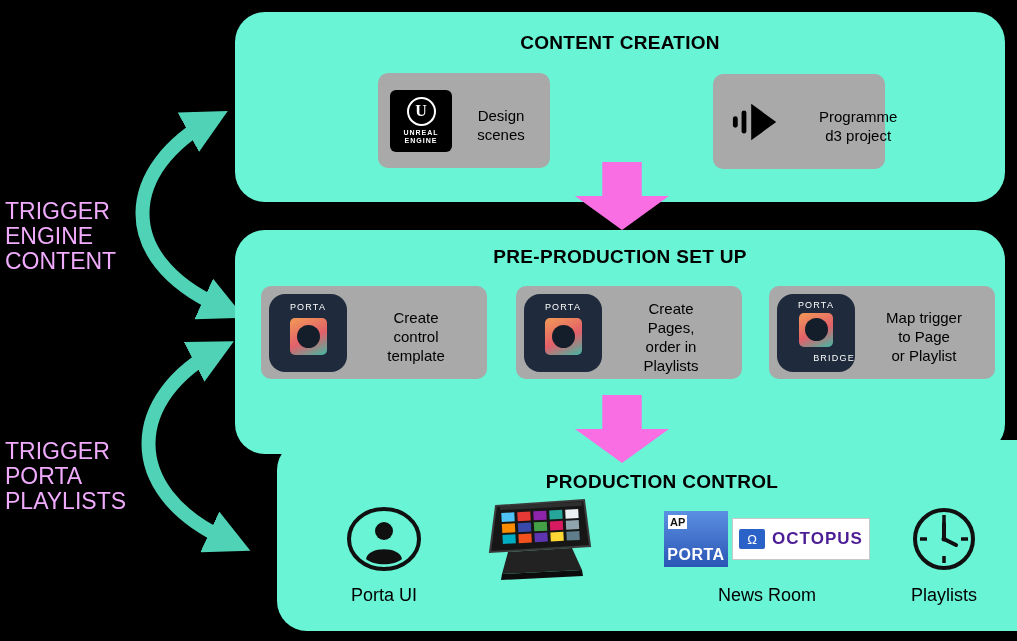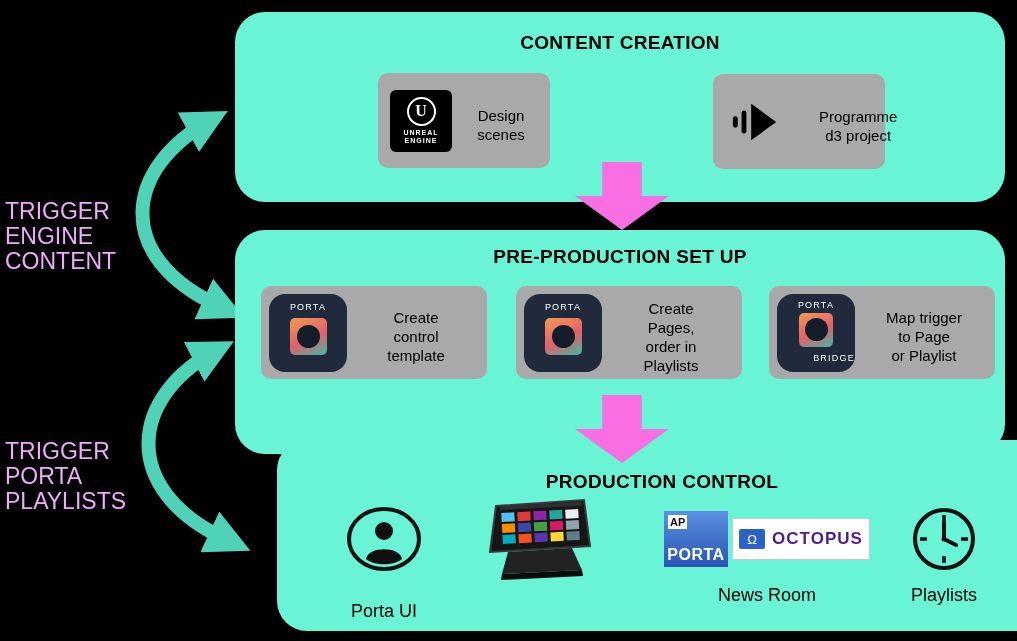--- a/index.html
+++ b/index.html
@@ -56,21 +56,21 @@
   .porta-circle{width:23px;height:23px;border-radius:50%;background:#141E2B;}
   .porta-tile.bridge .porta-word{margin-top:6px;}
   .porta-tile.bridge .porta-mark{margin-top:3px;width:34px;height:34px;}
   .porta-word.bridge-label{margin-top:4px;margin-left:36px;}
 
   .flow-arrow{position:absolute;top:321px;z-index:3;}
   #flow-arrow-1{left:241px;}
   #flow-arrow-2{left:494px;}
 
   .pc-item{position:absolute;top:58px;display:flex;flex-direction:column;align-items:center;}
-  #pc-1{left:37px;width:140px;gap:16px;}
+  #pc-1{left:37px;width:140px;}
   #pc-2{left:172px;width:180px;}
   #pc-3{left:380px;width:220px;}
   #pc-4{left:597px;width:140px;}
   .pc-icon-box{height:82px;display:flex;align-items:center;justify-content:center;gap:4px;}
   .pc-label{font-size:18px;color:#000;margin-top:5px;}
 
   .enps-logo{width:64px;height:56px;position:relative;flex:none;
      background:linear-gradient(180deg,#5B90E2 0%,#2A55B5 100%);}
   .ap-box{position:absolute;top:4px;left:4px;background:#fff;color:#111;font-weight:bold;
      font-size:11px;padding:0 2px;line-height:14px;}

